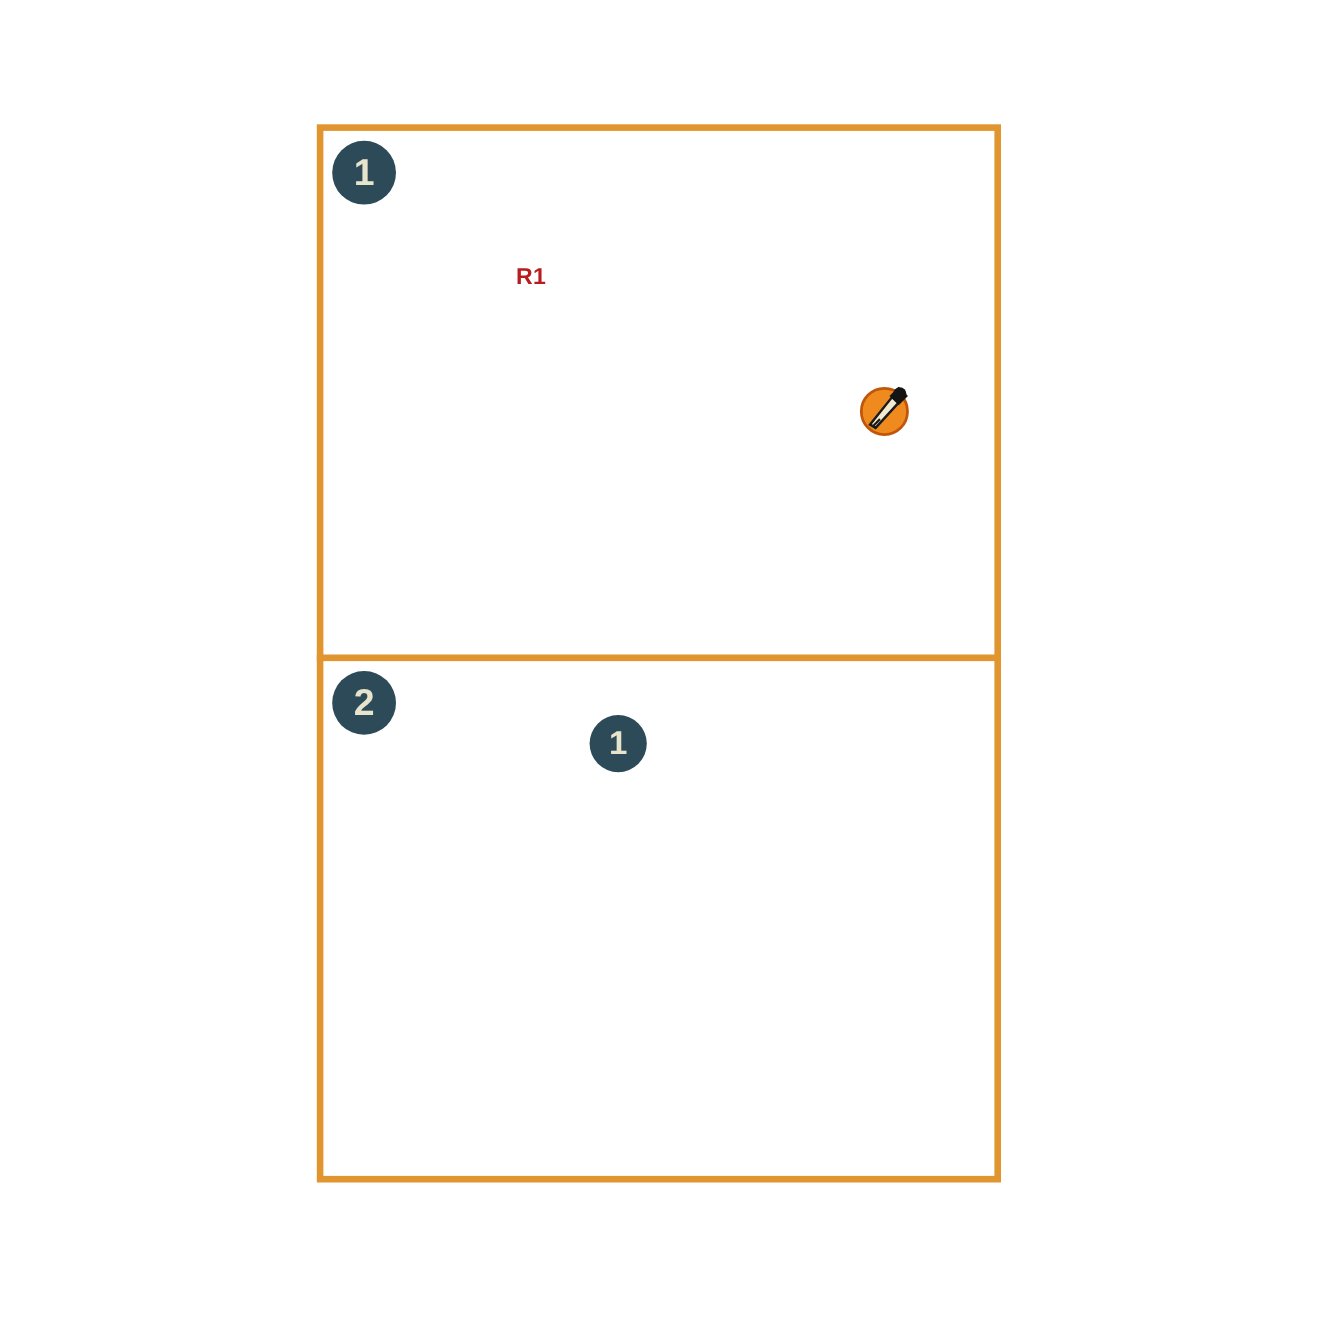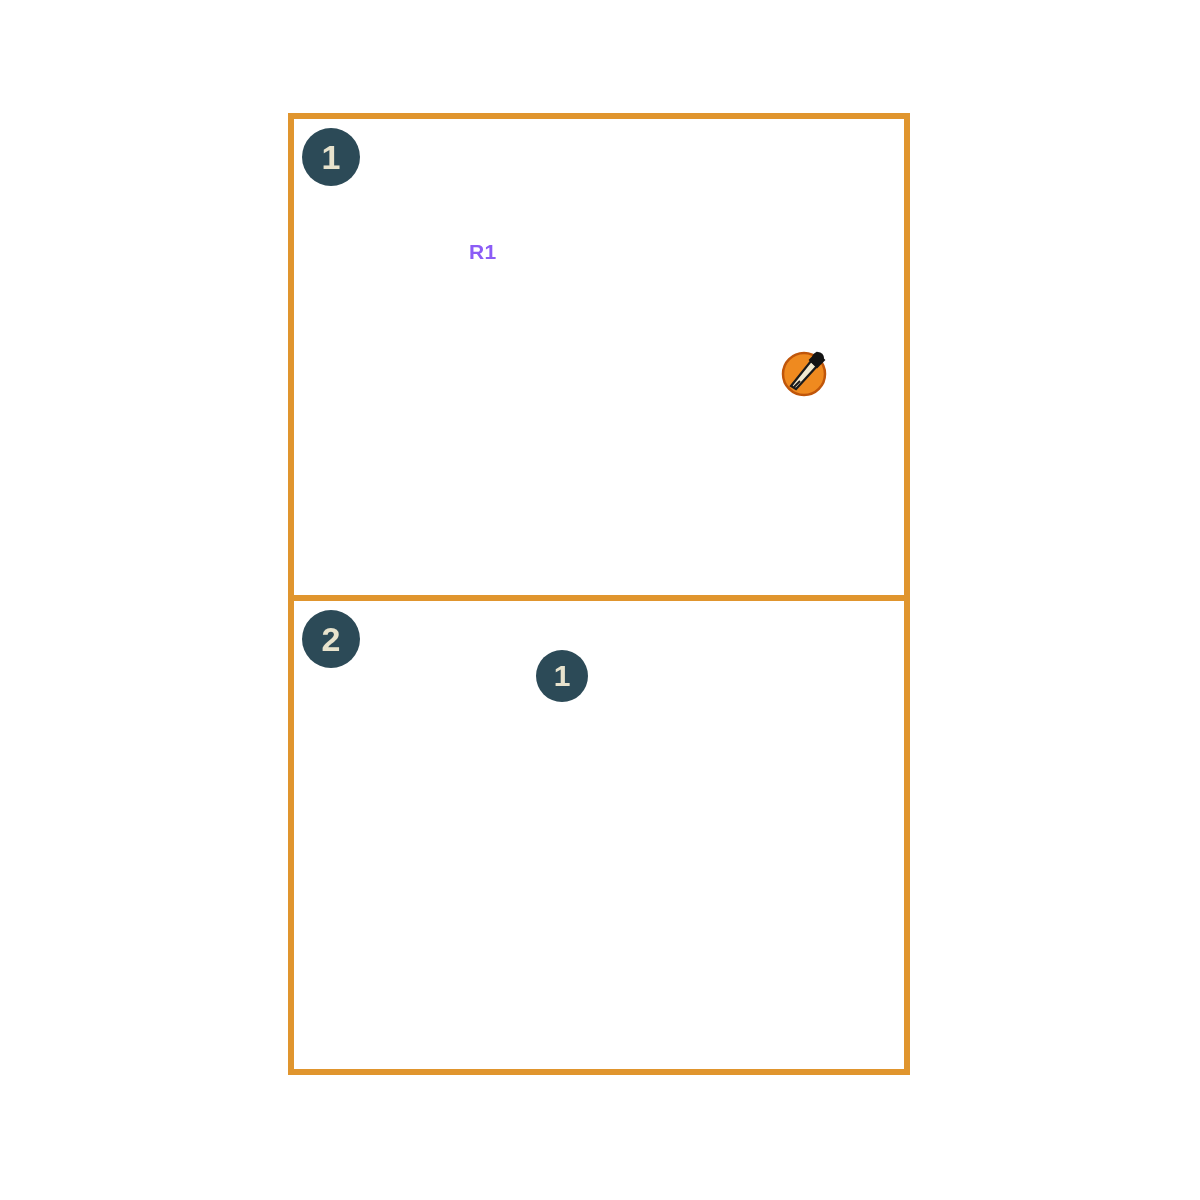--- a/index.html
+++ b/index.html
@@ -45,21 +45,21 @@
     left:780px; top:349px;
     width:48px; height:48px;
   }
 
   
   .part-label{
     position:absolute;
     left:469px; top:240px;
     font-size:21px;
     font-weight:bold;
-    color:#8b5cf6;
+    color:#b91c1c;
     letter-spacing:.3px;
   }
 
   
   .art{position:absolute;left:0;top:0;width:1200px;height:1200px;pointer-events:none;}
   .art svg{display:block;}
 </style>
 </head>
 <body>
 

